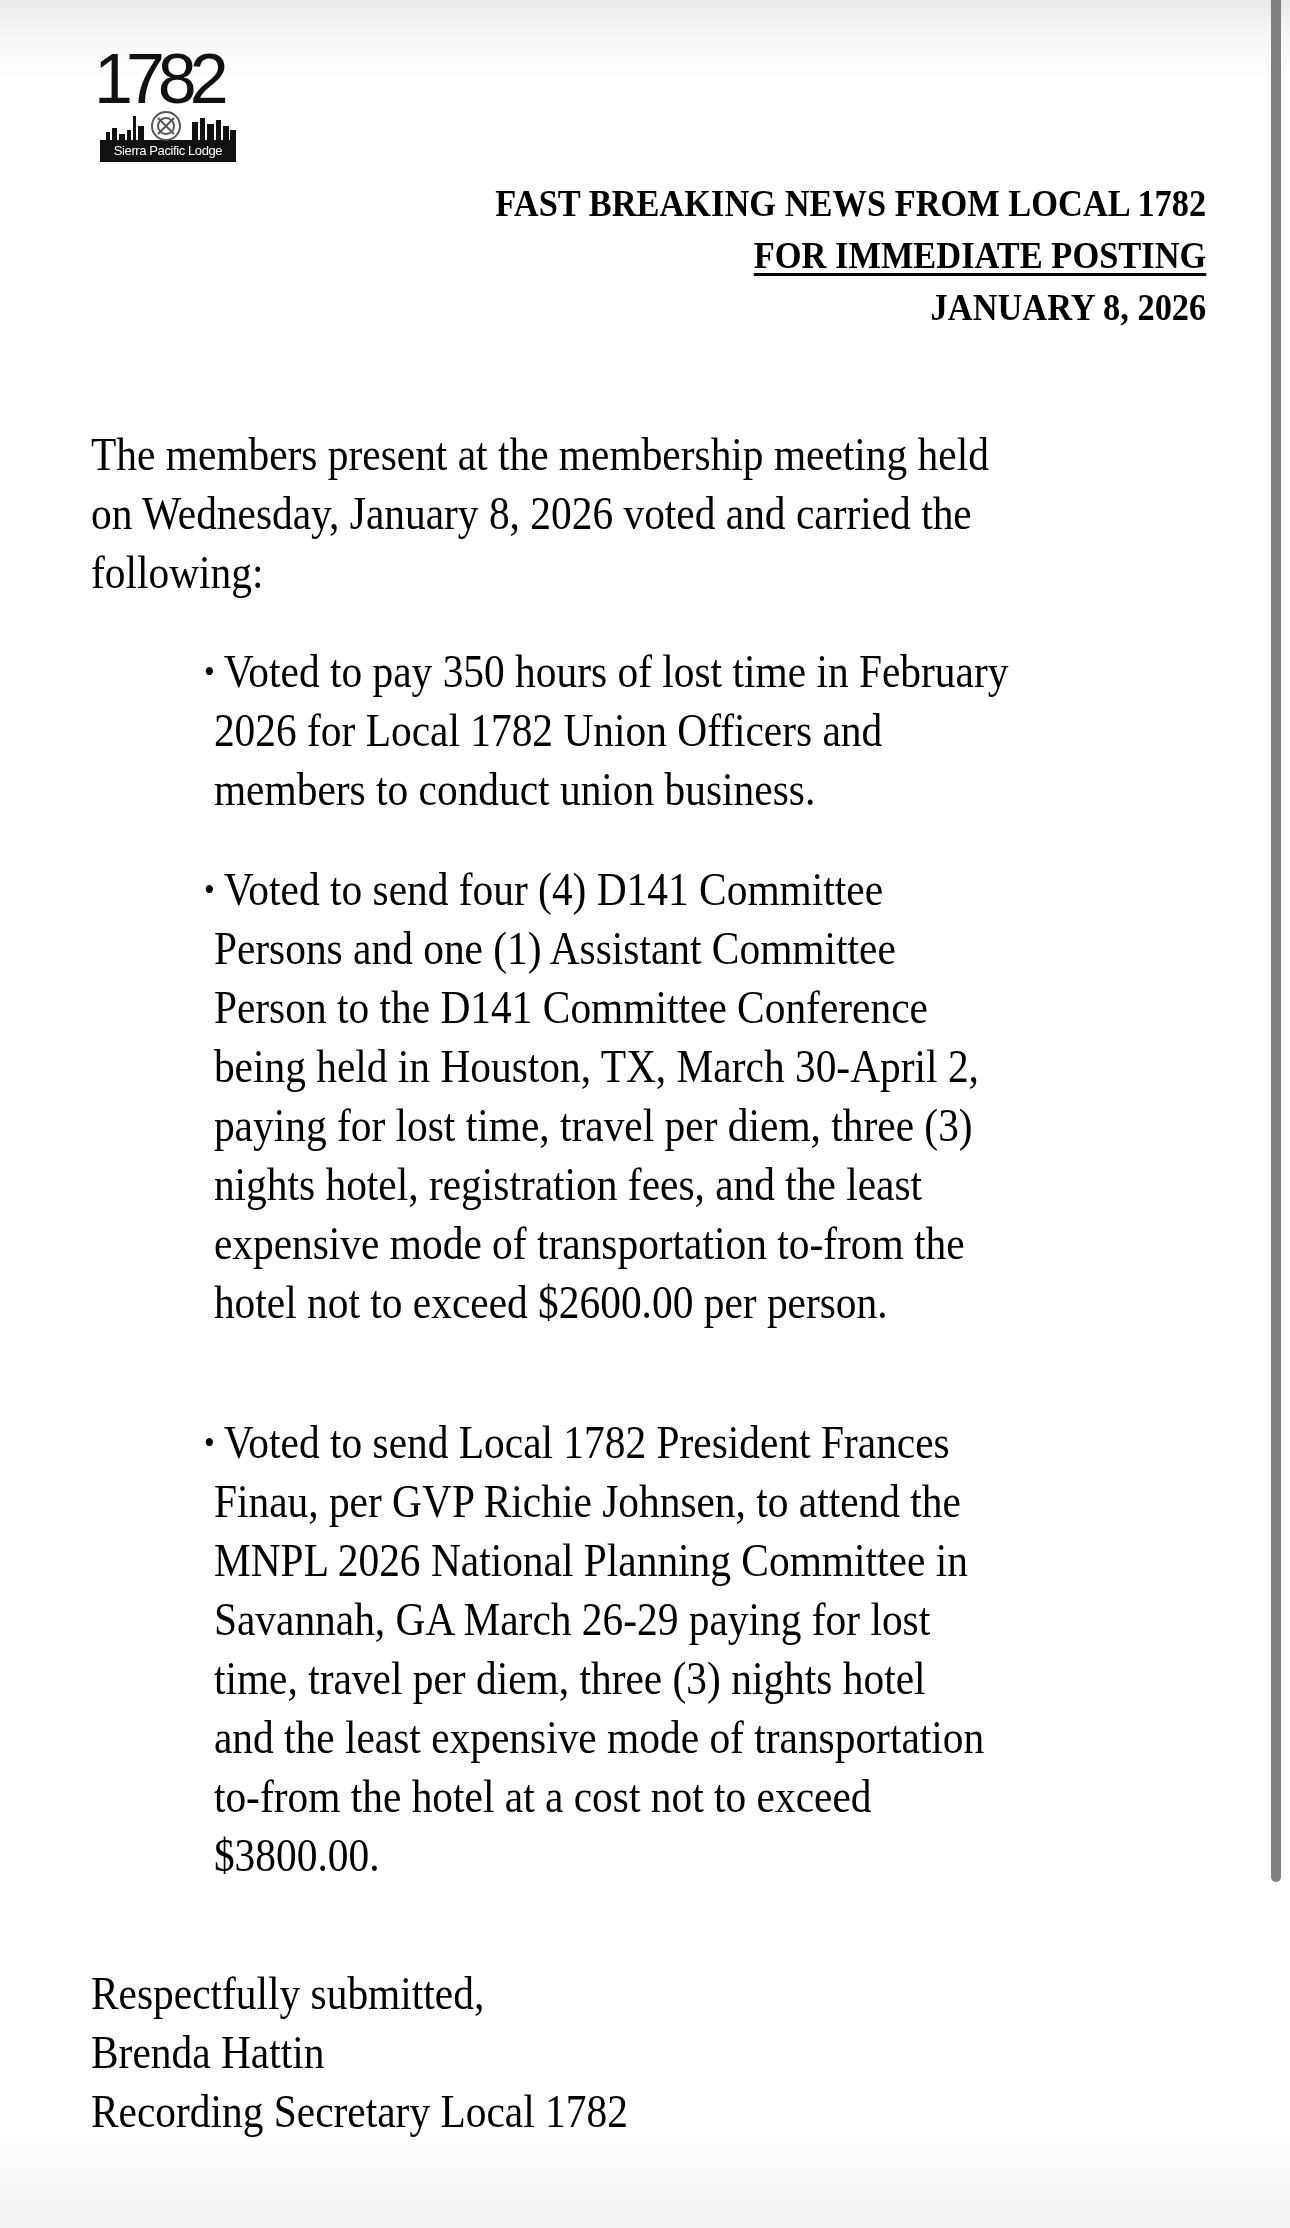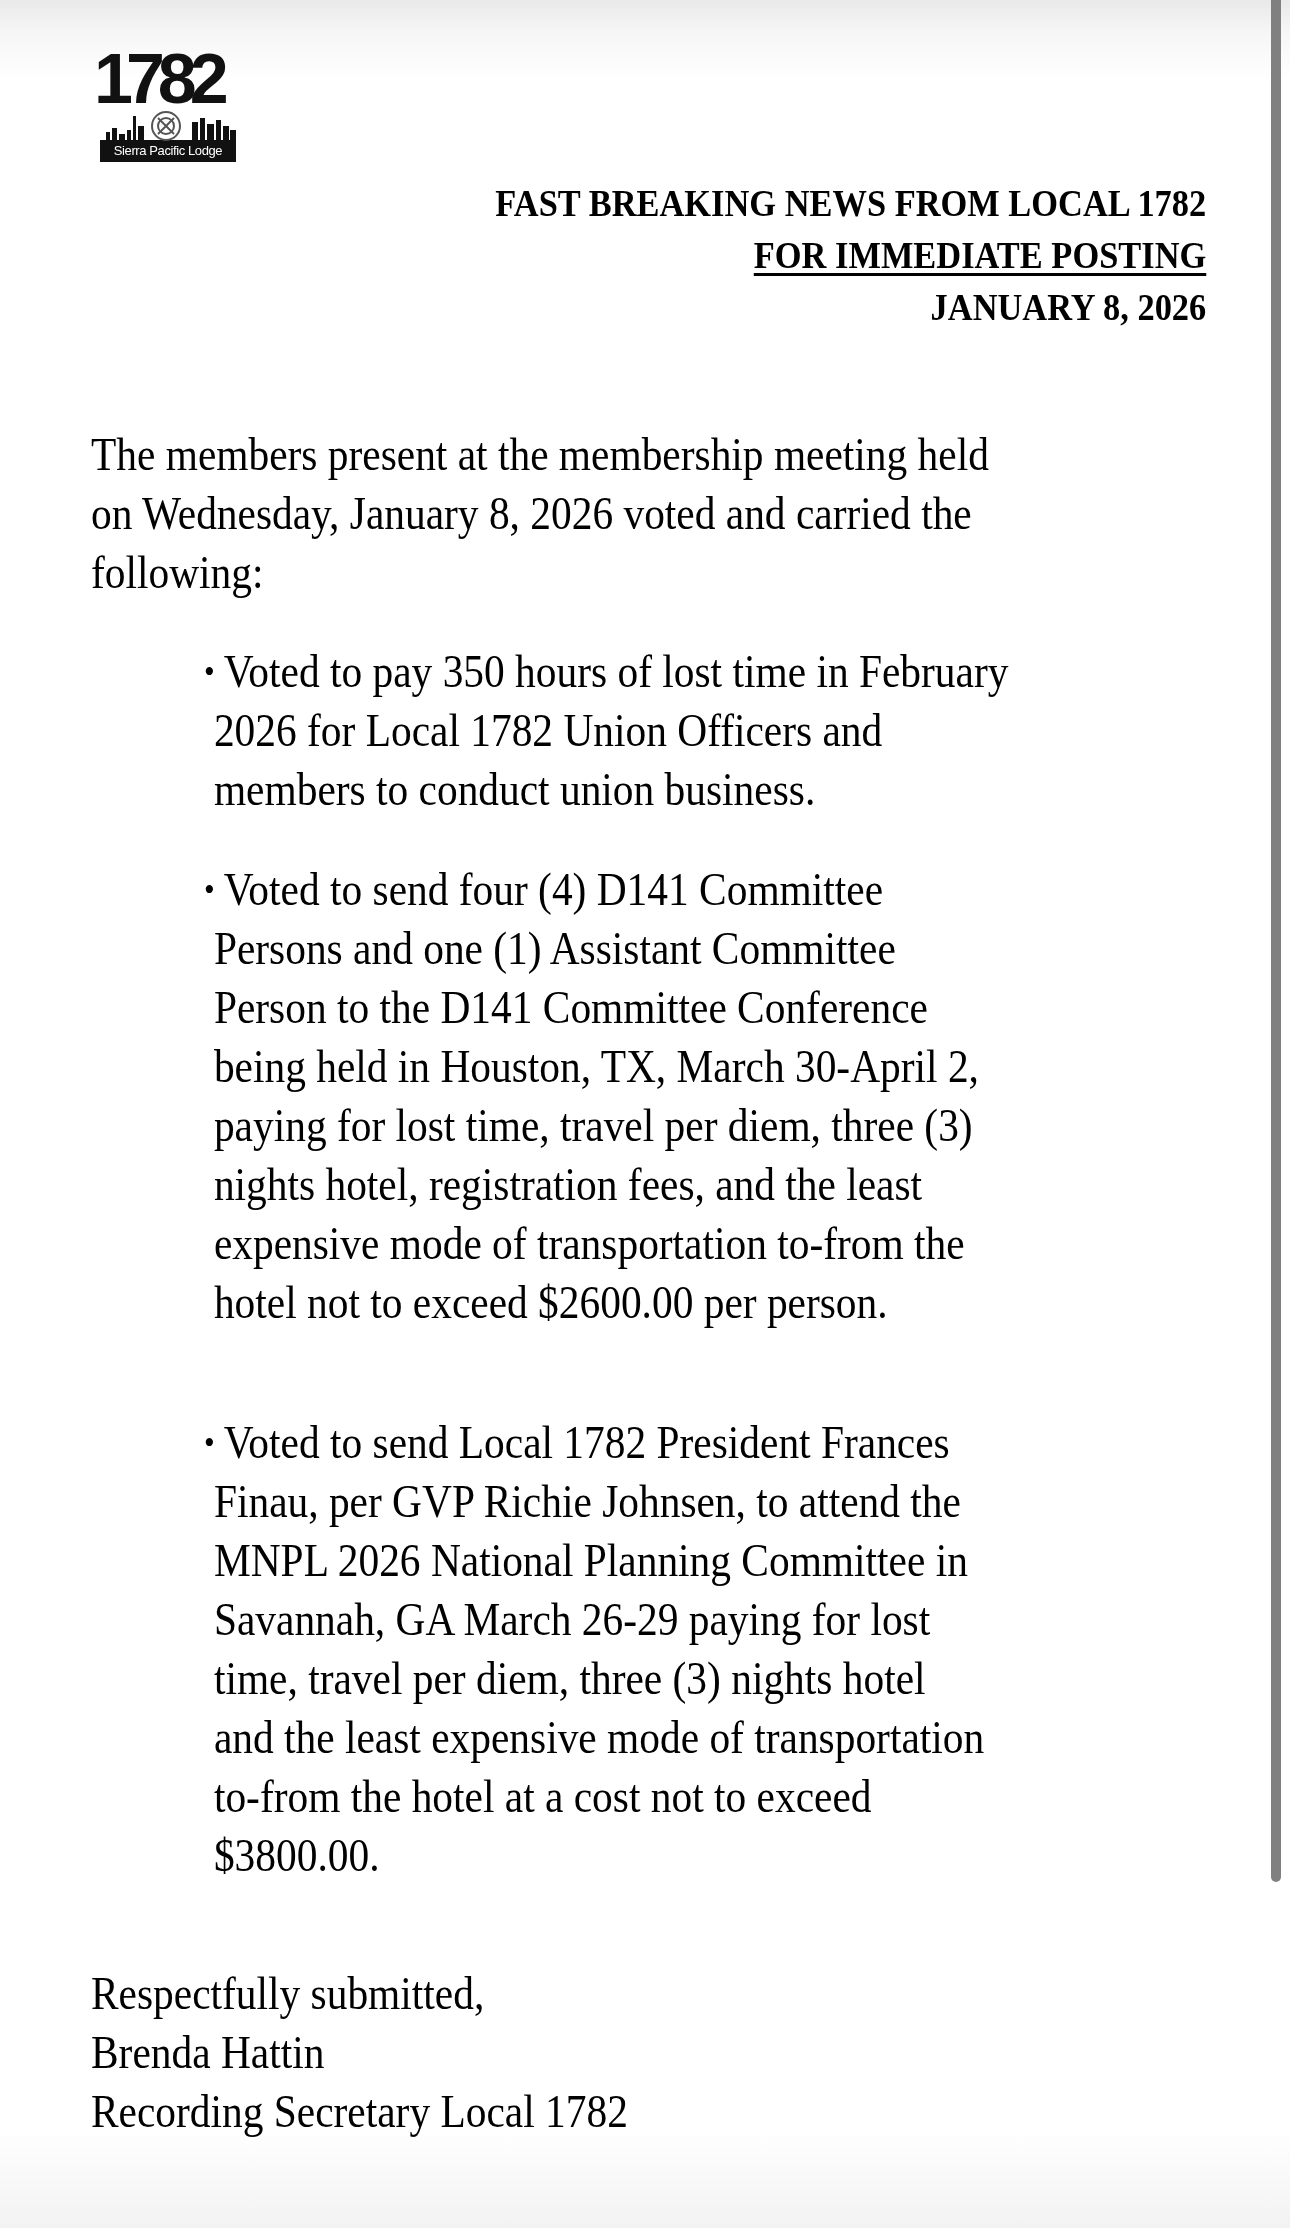--- a/index.html
+++ b/index.html
@@ -28,21 +28,21 @@
       background: #808080;
       border-radius: 0 0 5px 5px;
     }
     
     .logo {
       position: absolute; left: 96px; top: 50px; width: 146px; height: 110px;
     }
     .logo-number {
       position: absolute; left: -2px; top: -6px;
       font-family: "Liberation Sans", "DejaVu Sans", sans-serif;
-      font-weight: bold; font-size: 70px; letter-spacing: -7px;
+      font-weight: normal; font-size: 70px; letter-spacing: -7px;
       line-height: 1; color: #111;
     }
     .logo-skyline {
       position: absolute; left: 0; top: 60px; width: 144px; height: 52px;
     }
     .logo-tag {
       position: absolute; left: 4px; top: 92px; width: 136px; height: 18px;
       color: #fff; font-family: "Liberation Sans", "DejaVu Sans", sans-serif;
       font-size: 13px; line-height: 18px; text-align: center; letter-spacing: -0.4px;
     }

